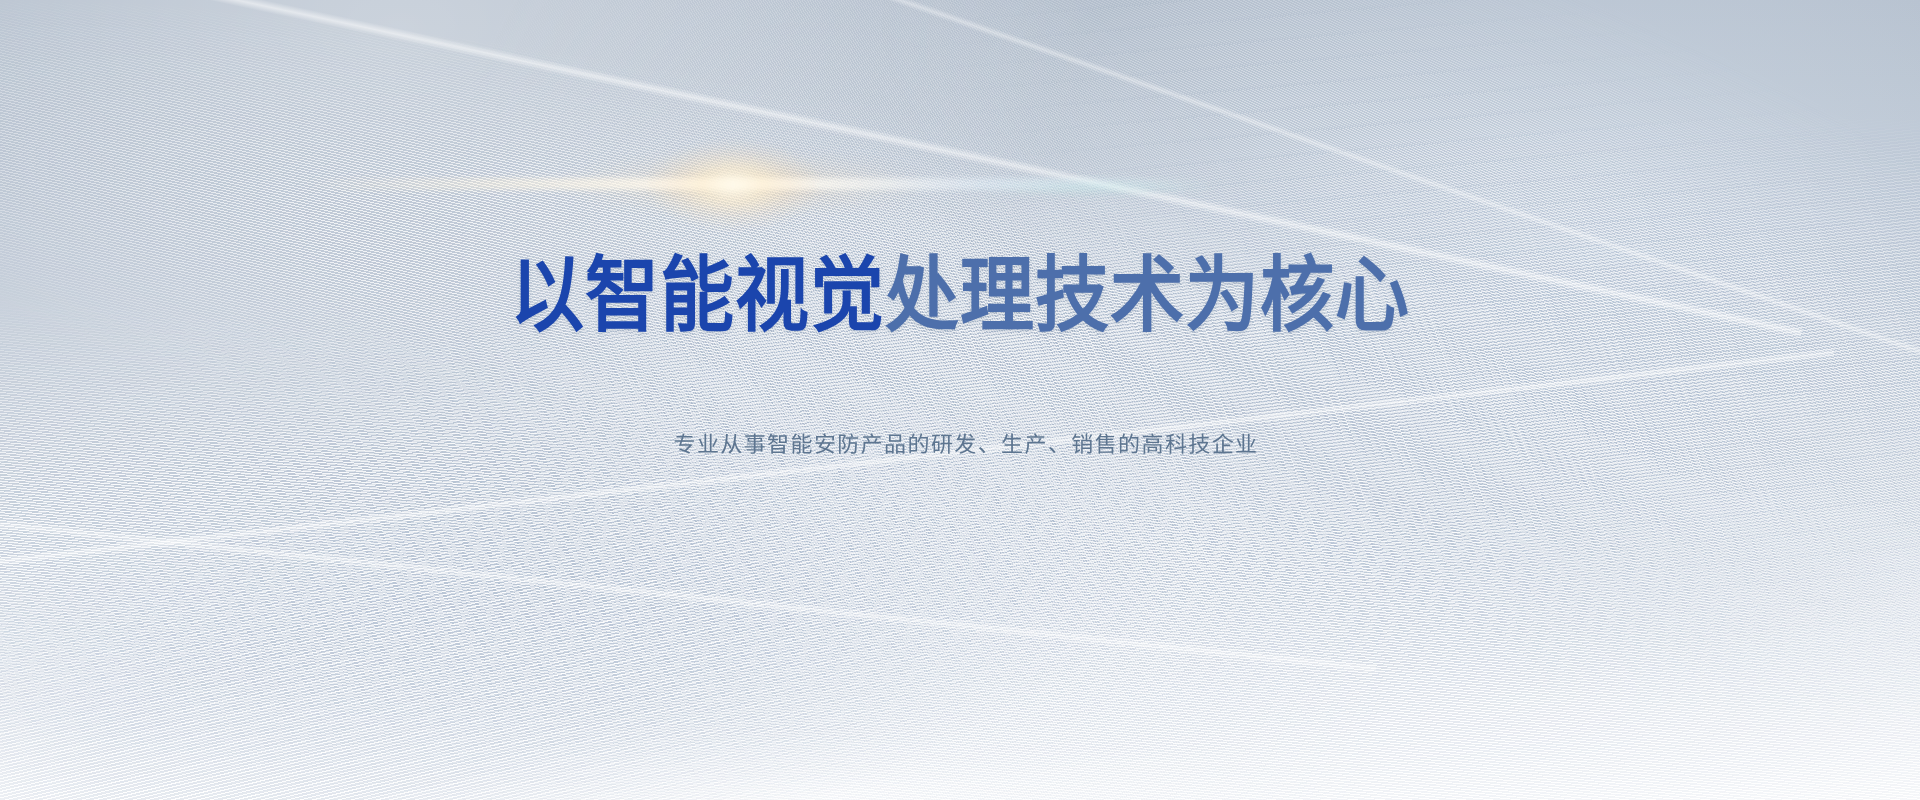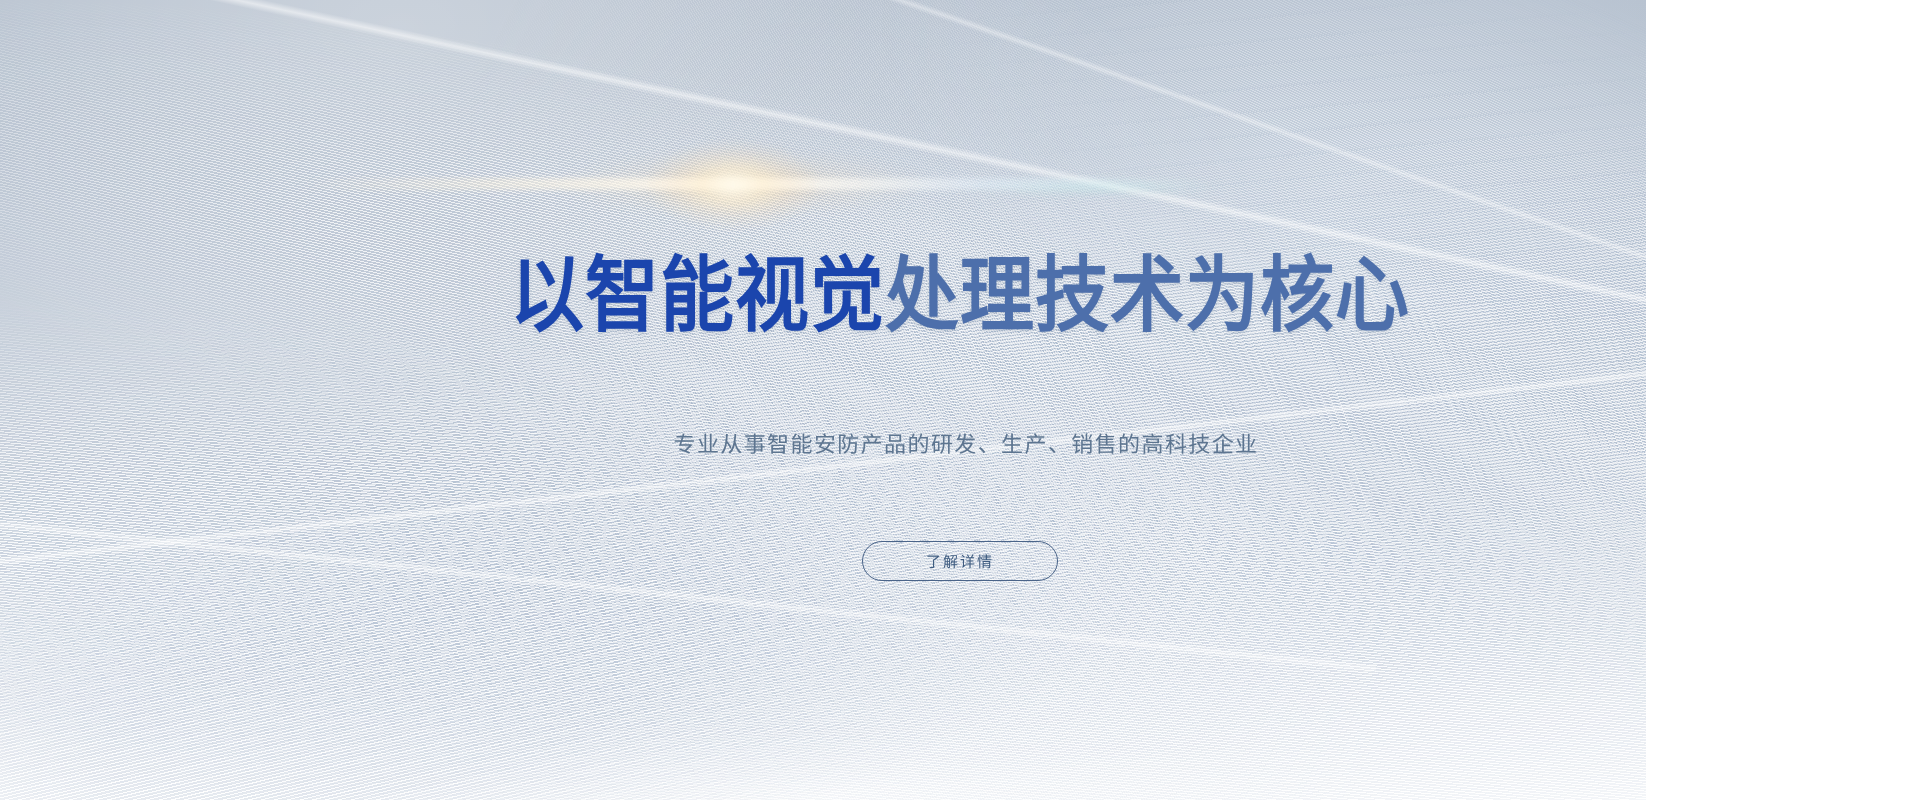--- a/index.html
+++ b/index.html
@@ -7,21 +7,21 @@
     margin: 0;
     padding: 0;
     background: #ffffff;
   }
   body {
     font-family: "Liberation Sans", "DejaVu Sans", sans-serif;
   }
 
   .banner {
     position: relative;
-    width: 1646px;
+    width: 1920px;
     height: 800px;
     overflow: hidden;
     
     background:
       linear-gradient(to bottom,
         #b4bfcd 0%,
         #b7c2cf 10%,
         #bcc6d3 22%,
         #c3ccd8 34%,
         #ccd4de 46%,
@@ -288,16 +288,15 @@
   <div class="flare flare-streak"></div>
   <div class="flare flare-core"></div>
   <div class="flare flare-cool"></div>
 
   <div class="content">
 
     <h1 class="headline"><span class="seg-strong">以智能视觉</span><span class="seg-soft">处理技术为核心</span></h1>
 
     <p class="subtitle">专业从事智能安防产品的研发、生产、销售的高科技企业</p>
 
-    <button class="cta">了解详情</button>
 
   </div>
 </div>
 
 </body></html>

